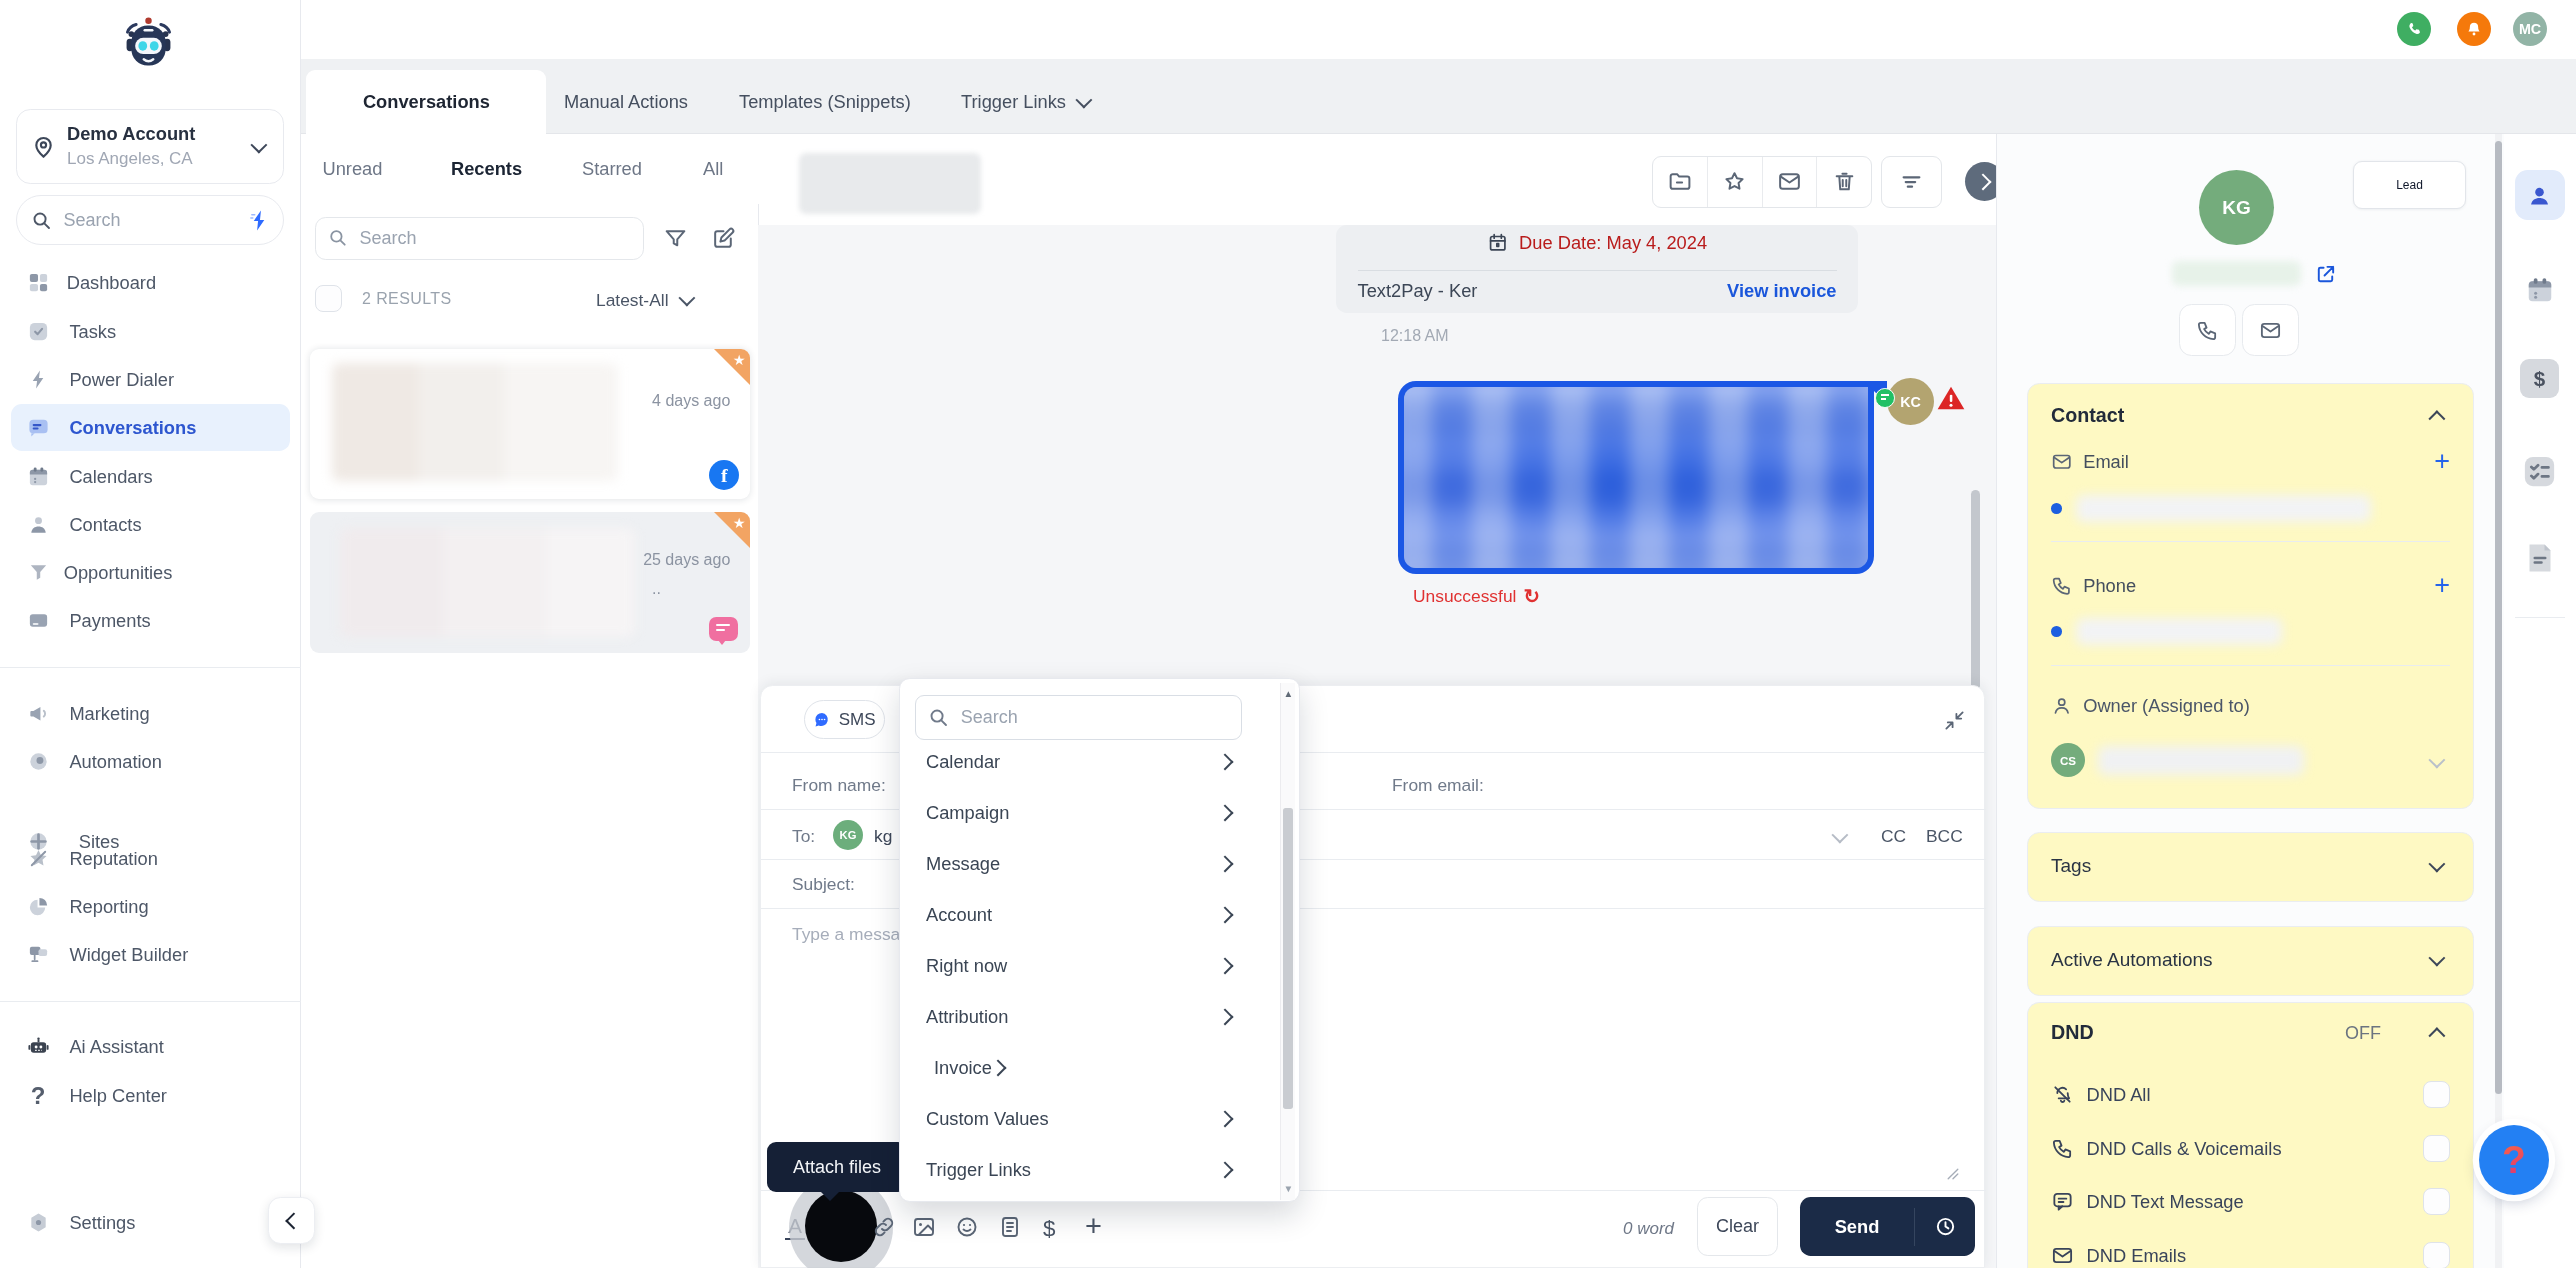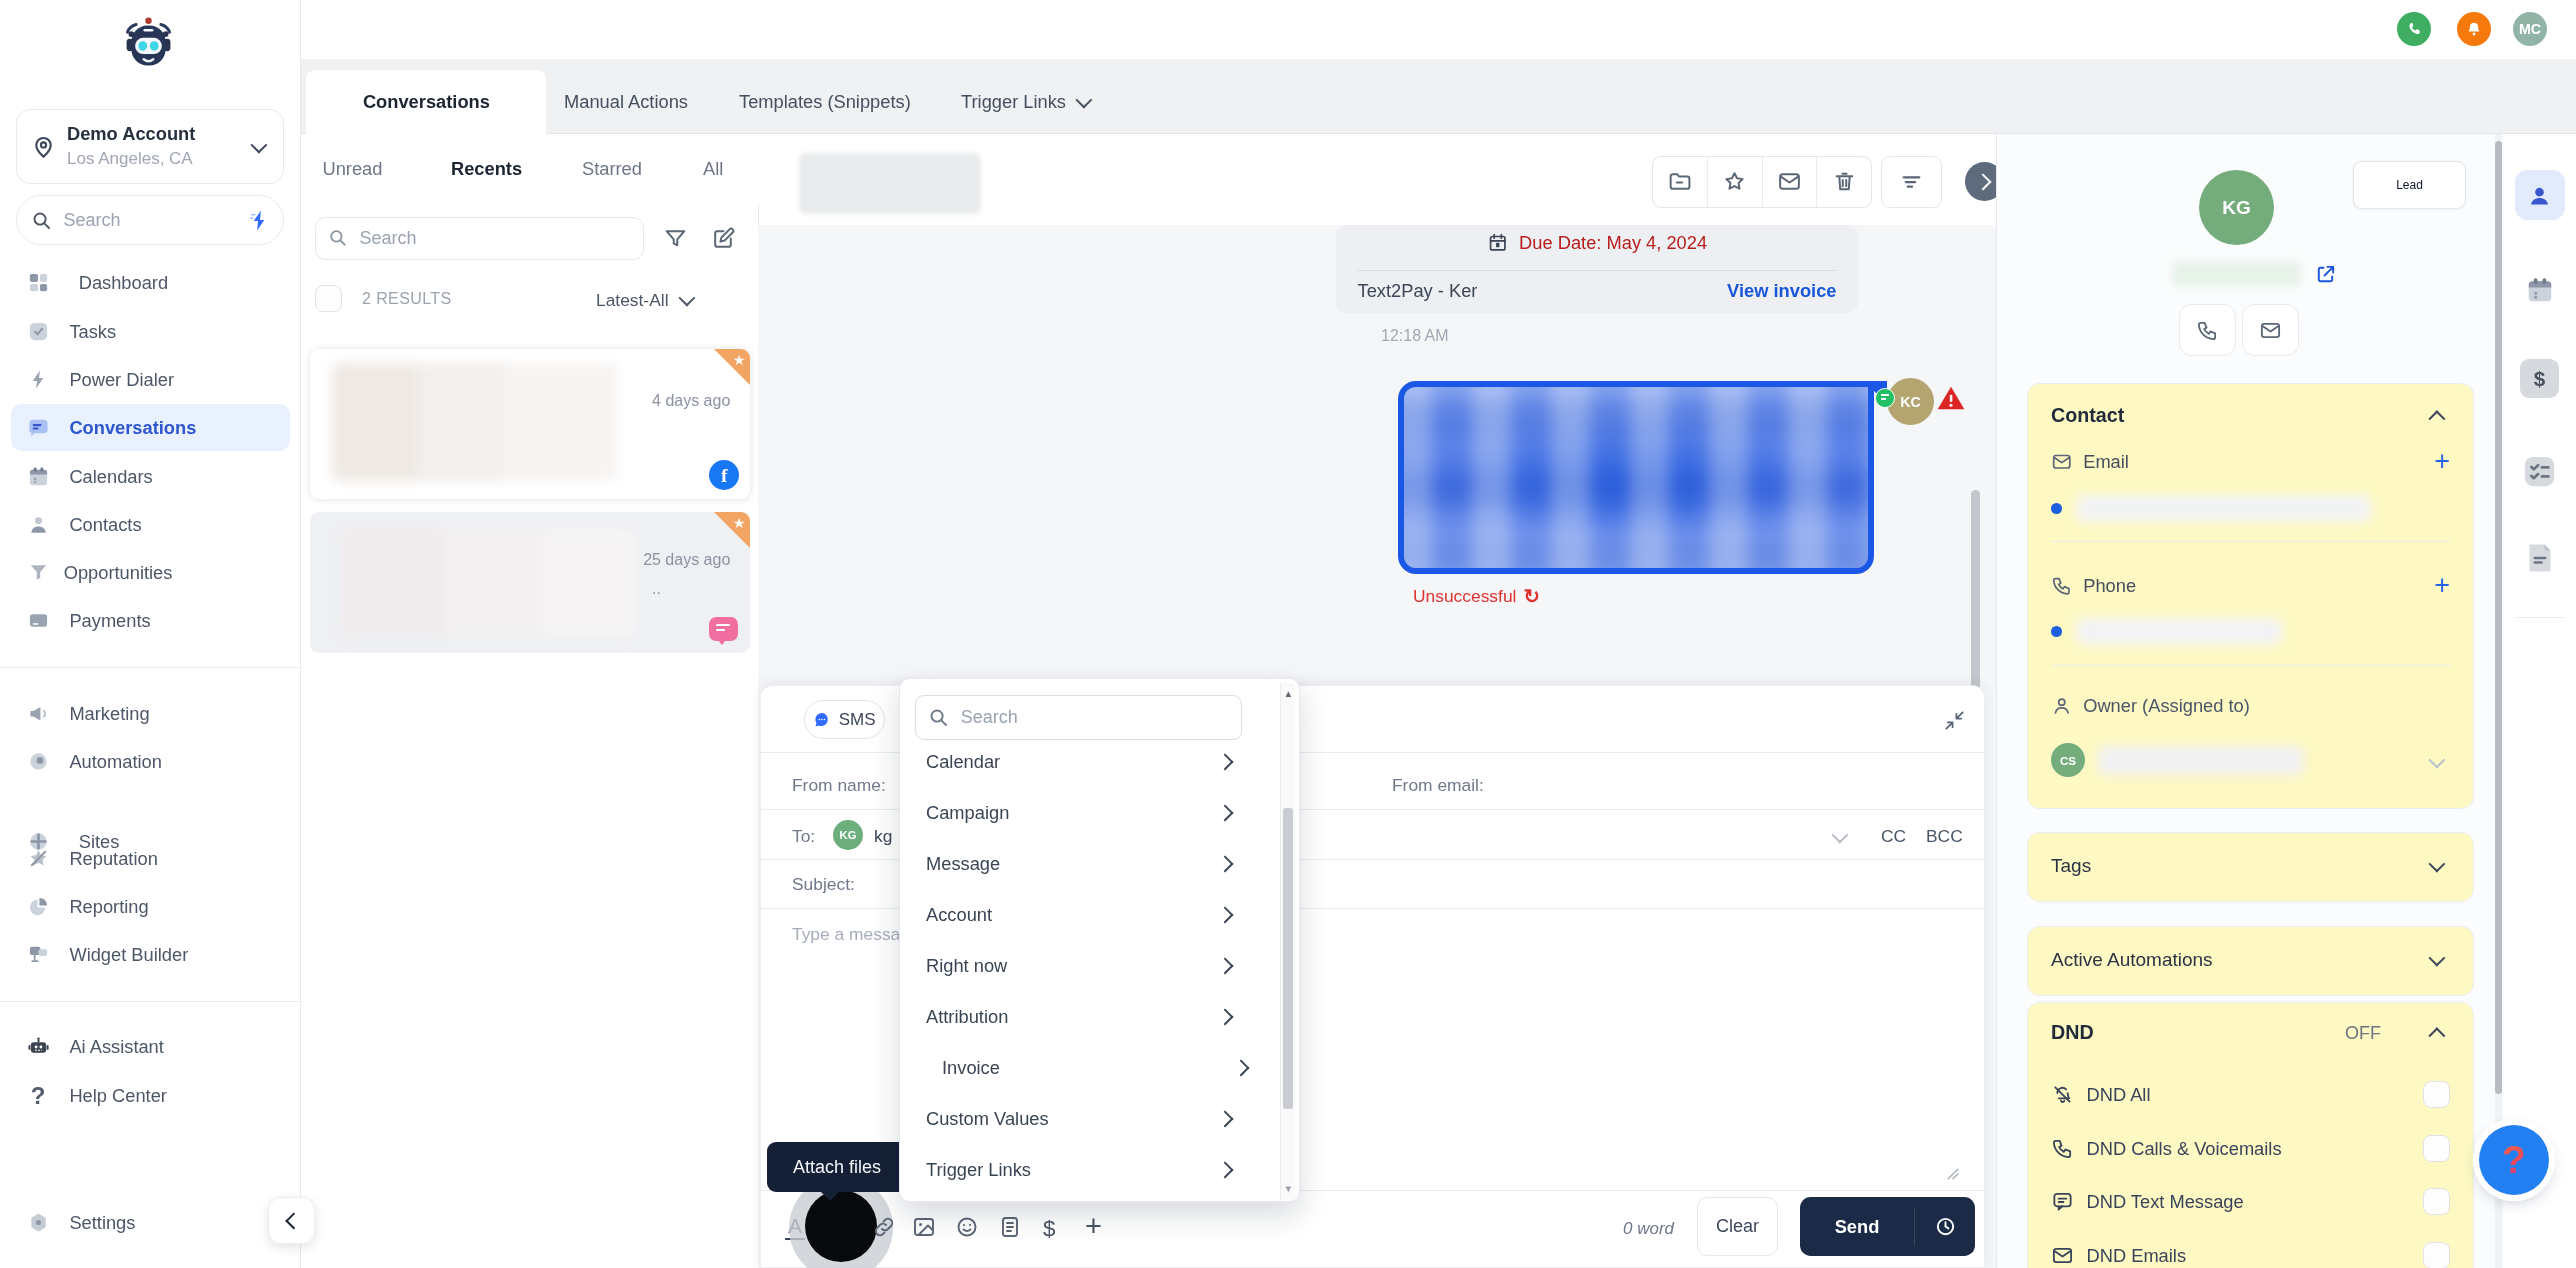--- a/index.html
+++ b/index.html
@@ -60,21 +60,21 @@
           <circle cx="10.5" cy="10.5" r="5.8" stroke="#4d5767" stroke-width="2" fill="none"></circle>
           <path d="M15.2 15.2l4.6 4.6" stroke="#4d5767" stroke-width="2" stroke-linecap="round"></path>
         </svg>
       <input style="flex: 1 1 0%;" placeholder="Search">
       <svg width="23" height="23" viewBox="0 0 24 24">
           <path d="M13.5 1.5 6 12.5h4.5L9.5 22.5 17 11.5h-4.5z" fill="#2f6bff"></path>
           <path d="M4 6h3M3 9.5h2" stroke="#9db9ff" stroke-width="1.6" stroke-linecap="round"></path>
         </svg>
     </div>
 
-    <div class="abs flex" style="left:10.7px;top:259px;width:279px;height:47px;gap:29px;padding-left:16px;box-sizing:border-box">
+    <div class="abs flex" style="left:10.7px;top:259px;width:279px;height:47px;gap:17px;padding-left:16px;box-sizing:border-box">
       <svg width="23" height="23" viewBox="0 0 24 24">
           <rect x="3" y="3" width="8.5" height="8.5" rx="2" fill="#8d97a7"></rect>
           <rect x="13.5" y="3" width="7.5" height="8.5" rx="2" fill="#ccd2db"></rect>
           <rect x="3" y="13.5" width="8.5" height="7.5" rx="2" fill="#ccd2db"></rect>
           <rect x="13.5" y="13.5" width="7.5" height="7.5" rx="2" fill="#8d97a7"></rect>
         </svg>
       <span class="navlbl">Dashboard</span>
     </div>
     <div class="abs flex" style="left:10.7px;top:308px;width:279px;height:47px;gap:19.7px;padding-left:16px;box-sizing:border-box">
       <svg width="23" height="23" viewBox="0 0 24 24">
@@ -494,21 +494,21 @@
         <span class="chv r" style="color:#3a4554"></span>
       </div>
     <div class="abs flex" style="left:0;top:261px;width:376px;height:51px;padding:0 45px 0 26px;box-sizing:border-box;justify-content:space-between">
         <span style="font-size:18.3px;color:#3a4554">Right now</span>
         <span class="chv r" style="color:#3a4554"></span>
       </div>
     <div class="abs flex" style="left:0;top:312px;width:376px;height:51px;padding:0 45px 0 26px;box-sizing:border-box;justify-content:space-between">
         <span style="font-size:18.3px;color:#3a4554">Attribution</span>
         <span class="chv r" style="color:#3a4554"></span>
       </div>
-    <div class="abs flex" style="left:16px;top:363px;width:376px;height:51px;padding:0 45px 0 26px;box-sizing:border-box;justify-content:space-between">
+    <div class="abs flex" style="left:8px;top:363px;width:376px;height:51px;padding:0 45px 0 26px;box-sizing:border-box;justify-content:flex-start">
         <span style="font-size:18.3px;color:#3a4554">Invoice</span>
         <span class="chv r" style="color:#3a4554"></span>
       </div>
     <div class="abs flex" style="left:0;top:414px;width:376px;height:51px;padding:0 45px 0 26px;box-sizing:border-box;justify-content:space-between">
         <span style="font-size:18.3px;color:#3a4554">Custom Values</span>
         <span class="chv r" style="color:#3a4554"></span>
       </div>
     <div class="abs flex" style="left:0;top:465px;width:376px;height:51px;padding:0 45px 0 26px;box-sizing:border-box;justify-content:space-between">
         <span style="font-size:18.3px;color:#3a4554">Trigger Links</span>
         <span class="chv r" style="color:#3a4554"></span>

